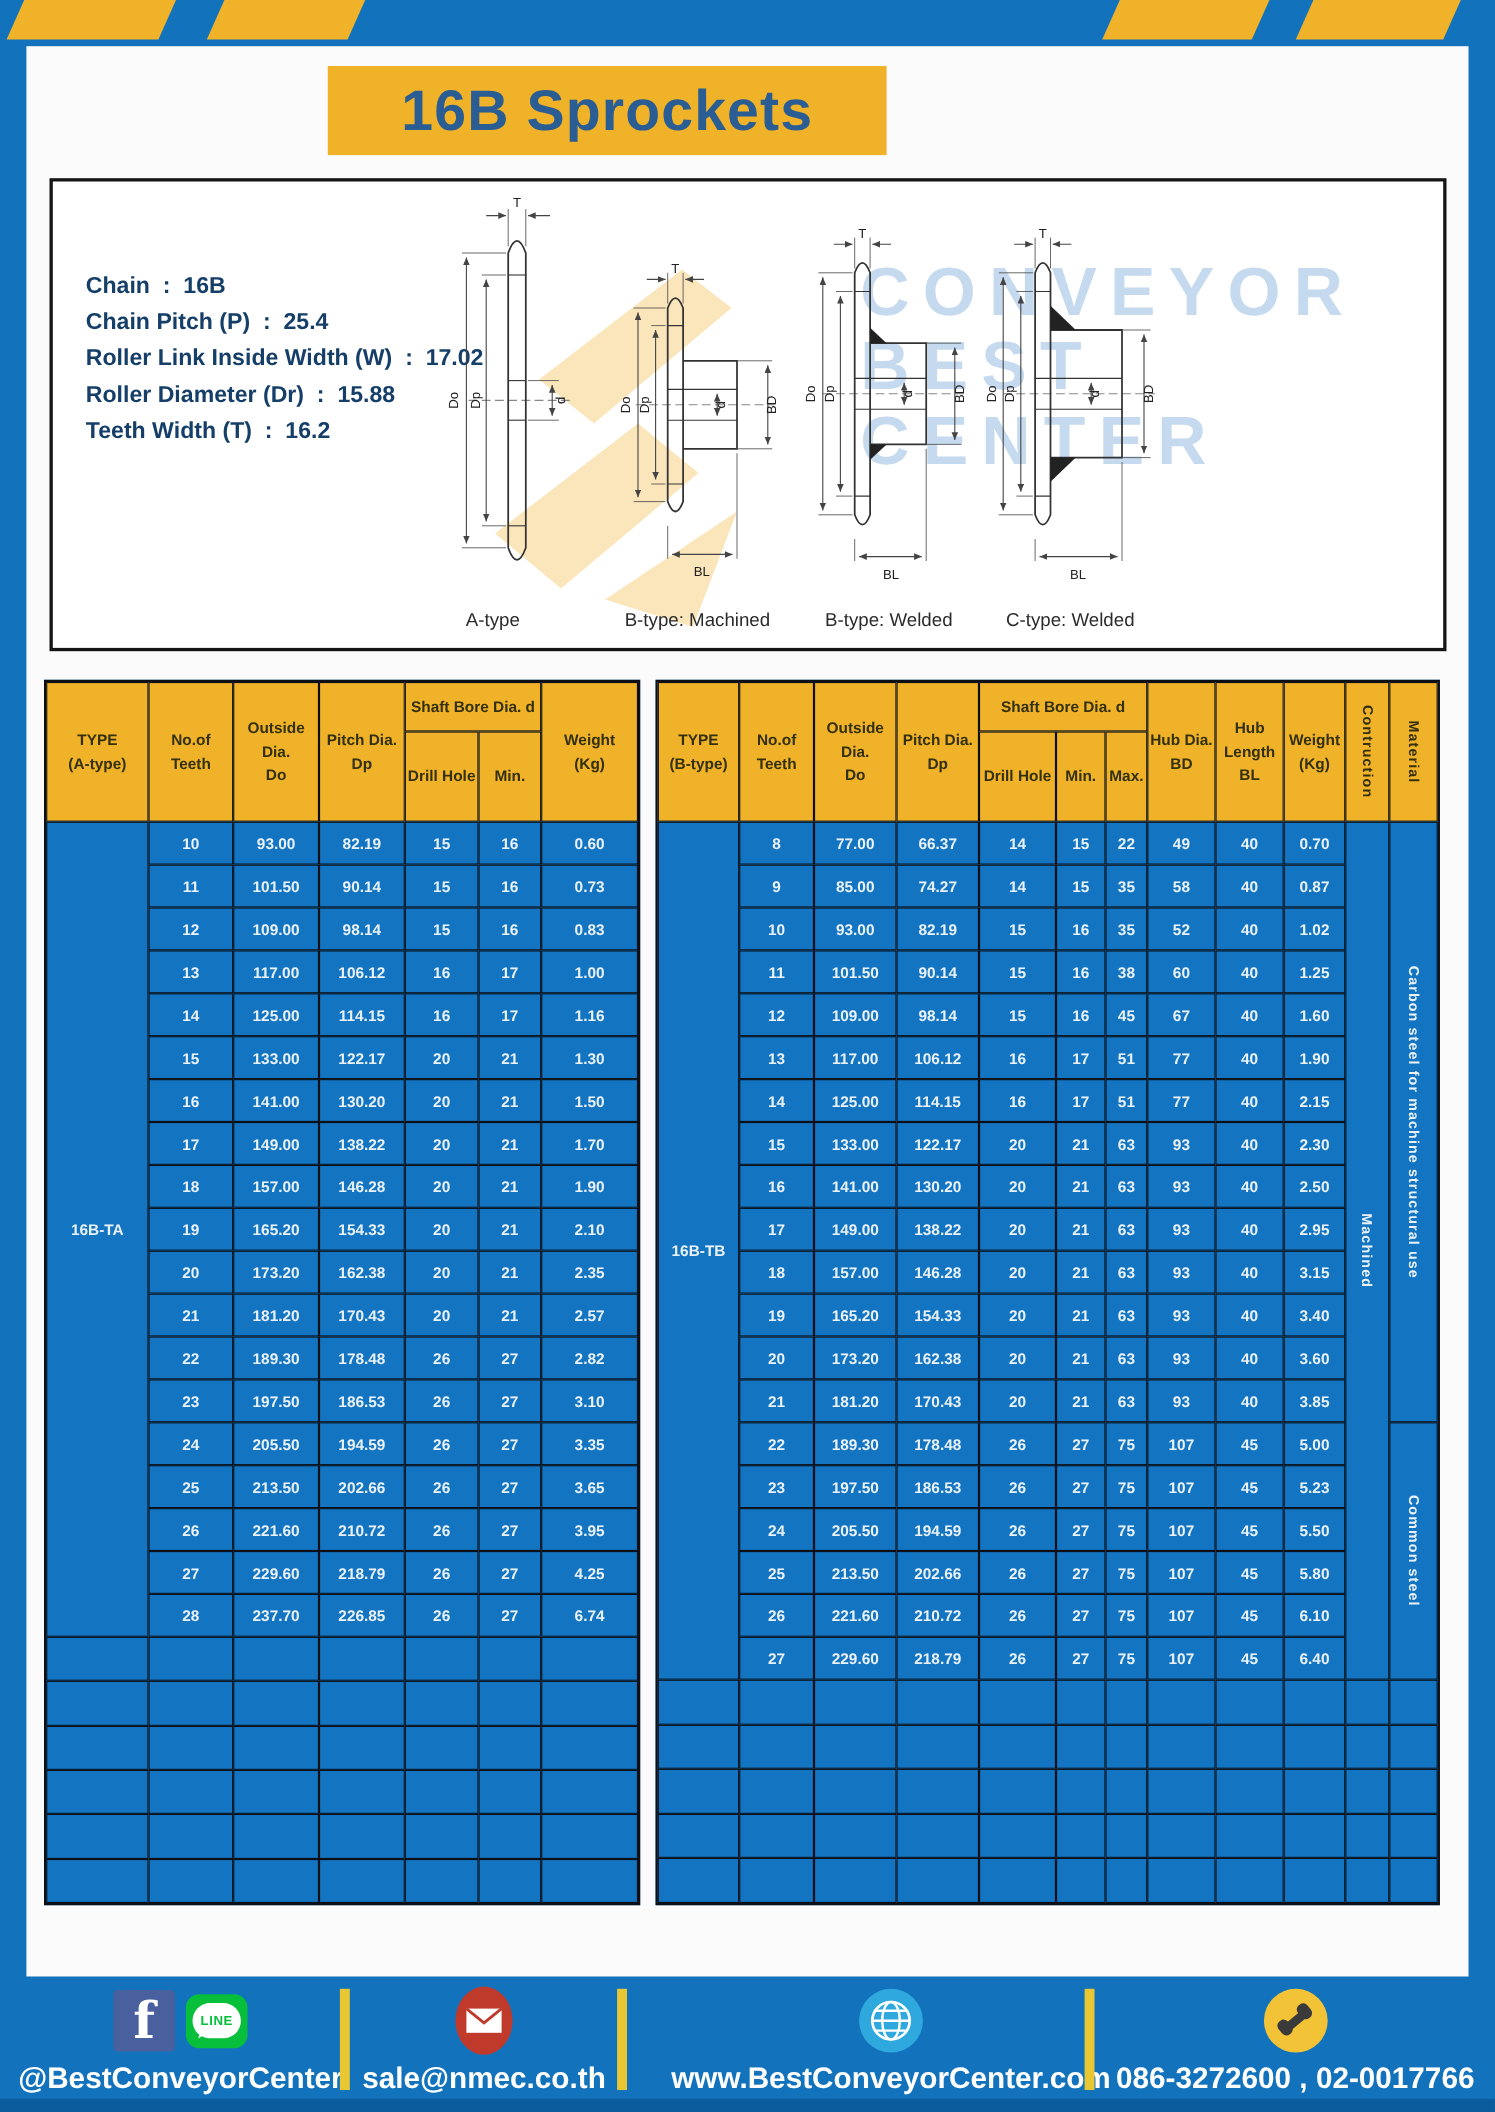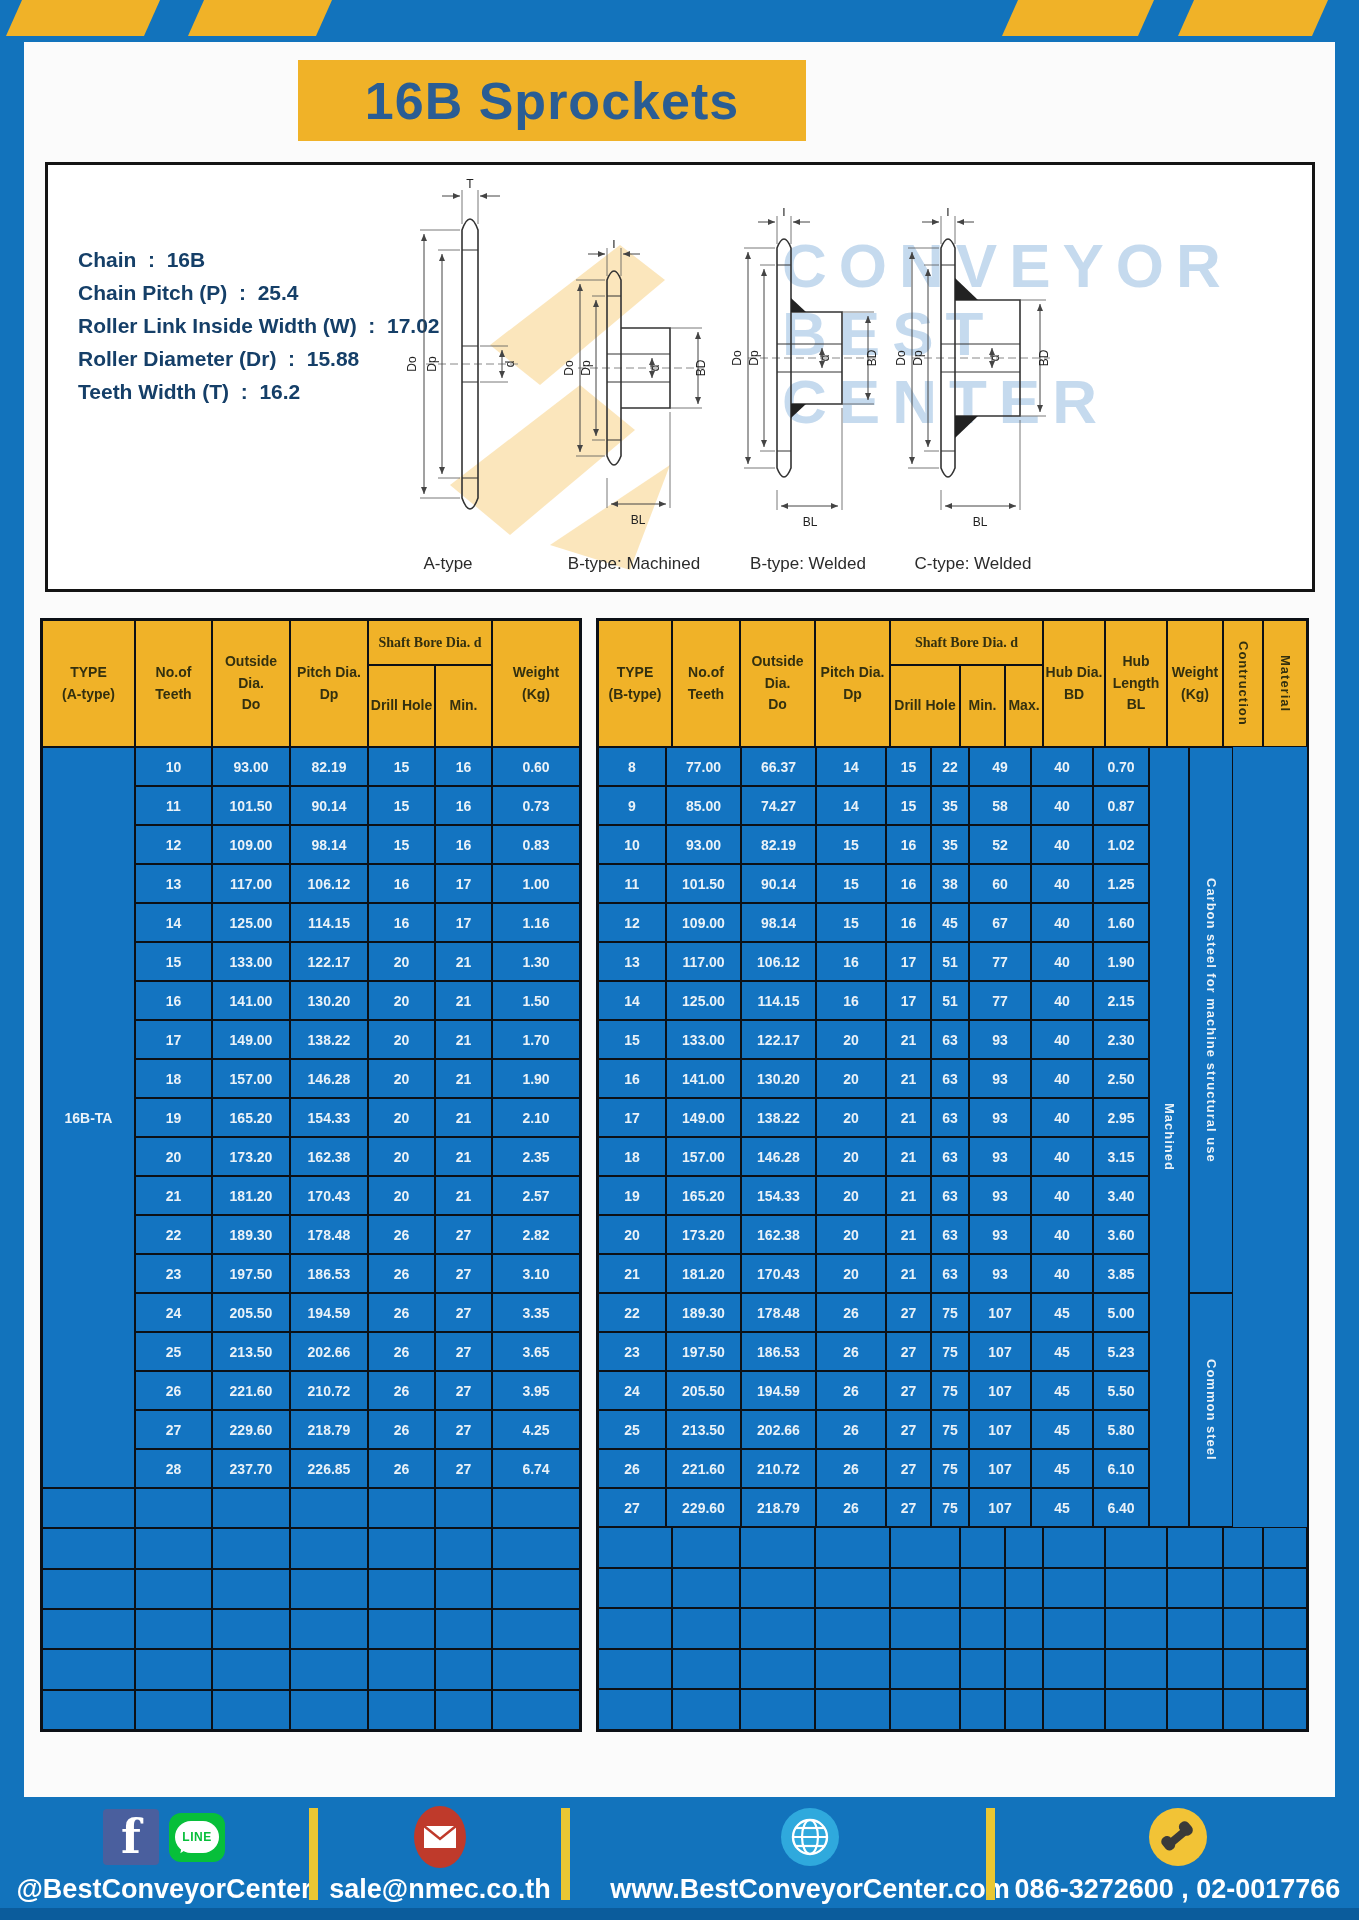--- a/index.html
+++ b/index.html
@@ -25,21 +25,21 @@
   .dim{font-family:"Liberation Sans",sans-serif;font-size:12px;fill:#222;}
   .caption{position:absolute;top:554px;transform:translateX(-50%);font-size:17px;color:#2b2b2b;}
   
   .tbl{position:absolute;top:618px;display:flex;flex-direction:column;border:2px solid #0c1016;
         background:#1374C1;box-sizing:border-box;}
   .thead{display:flex;height:127px;flex-shrink:0;}
   .hc{background:#F0B228;color:#33300f;font-size:14px;font-weight:bold;display:flex;align-items:center;
         justify-content:center;text-align:center;border:1px solid #0c1016;box-sizing:border-box;
         white-space:pre-line;line-height:1.55;flex-shrink:0;}
   .hgroup{display:flex;flex-direction:column;flex-shrink:0;}
-  .hgroup .gtop{height:45px;width:100%;font-family:Liberation Serif, serif;}
+  .hgroup .gtop{height:45px;width:100%;}
   .hgroup .grow{display:flex;height:82px;}
   .tc{background:#1374C1;color:#EAF2F8;font-size:14px;font-weight:bold;display:flex;align-items:center;
         justify-content:center;text-align:center;border:1px solid #0c1016;box-sizing:border-box;flex-shrink:0;}
   .tbody{display:flex;flex-shrink:0;}
   .rows{display:flex;flex-direction:column;}
   .trow{display:flex;height:39px;flex-shrink:0;}
   .trow .tc{height:39px;}
   .empty{display:flex;flex-direction:column;flex:1;}
   .erow{display:flex;flex:1;}
   .erow .tc{height:auto;}
@@ -535,20 +535,21 @@
 BD</div>
       <div class="hc cb8">Hub
 Length
 BL</div>
       <div class="hc cb9">Weight
 (Kg)</div>
       <div class="hc cb10 vert">Contruction</div>
       <div class="hc cb11 vert">Material</div>
     </div>
     <div class="tbody" style="height:780px">
+      <div class="tc cb0" style="height:780px">16B-TB</div>
       <div class="rows">
 
           <div class="trow">
             <div class="tc cb1">8</div>
             <div class="tc cb2">77.00</div>
             <div class="tc cb3">66.37</div>
             <div class="tc cb4">14</div>
             <div class="tc cb5">15</div>
             <div class="tc cb6">22</div>
             <div class="tc cb7">49</div>

